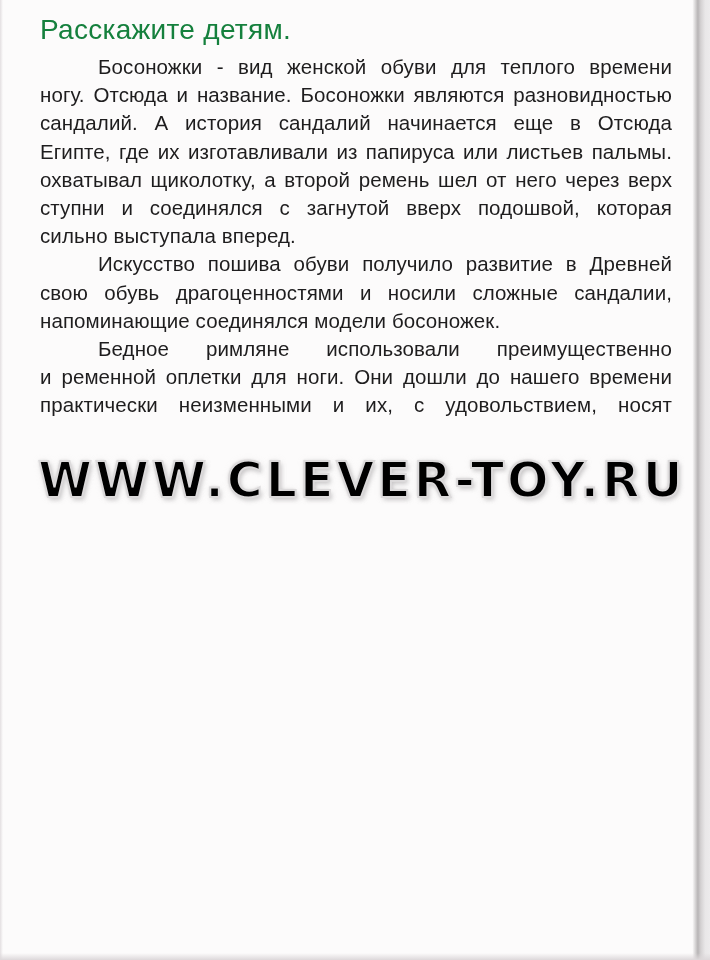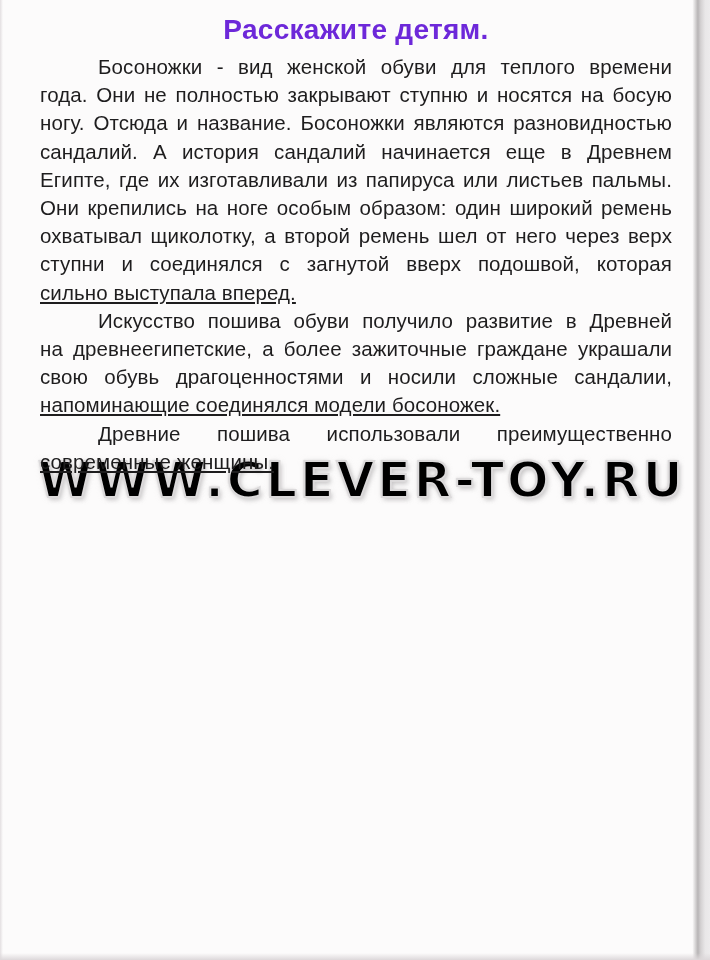--- a/index.html
+++ b/index.html
@@ -44,41 +44,39 @@
     z-index: 3;
   }
   .content {
     position: relative;
     z-index: 2;
     padding: 14px 38px 0 40px;
   }
   .title {
     margin: 0 0 7px 0;
     font-size: 28px;
-    font-weight: 700;
+    font-weight: 400;
     letter-spacing: 0.3px;
-    color: #6d28d9;
-    text-align: center;
+    color: #15803d;
   }
   .body-text {
     font-size: 20.5px;
     line-height: 28.2px;
     color: #1e1d1e;
     letter-spacing: 0.1px;
   }
   .line {
     text-align: justify;
     text-align-last: justify;
   }
   .line.indent {
     text-indent: 58px;
   }
   .line.p-last {
     text-align-last: left;
-    text-decoration: underline;
   }
   .watermark {
     position: absolute;
     z-index: 1;
     top: 452px;
     left: 38px;
     width: 672px;
     font-family: "DejaVu Sans", sans-serif;
     font-weight: 700;
     font-size: 49px;
@@ -98,35 +96,33 @@
 <div class="page">
 
   <div class="watermark">WWW.CLEVER-TOY.RU</div>
 
   <div class="content">
     <h1 class="title">Расскажите детям.</h1>
 
     <div class="body-text">
 
       <div class="line indent">Босоножки - вид женской обуви для теплого времени</div>
-      <div class="line">года. Они не полностью закрывают ступню и носятся на босую</div>
       <div class="line">ногу. Отсюда и название. Босоножки являются разновидностью</div>
-      <div class="line">сандалий. А история сандалий начинается еще в Древнем</div>
+      <div class="line">сандалий. А история сандалий начинается еще в Отсюда</div>
       <div class="line">Египте, где их изготавливали из папируса или листьев пальмы.</div>
-      <div class="line">Они крепились на ноге особым образом: один широкий ремень</div>
       <div class="line">охватывал щиколотку, а второй ремень шел от него через верх</div>
       <div class="line">ступни и соединялся с загнутой вверх подошвой, которая</div>
       <div class="line p-last">сильно выступала вперед.</div>
 
       <div class="line indent">Искусство пошива обуви получило развитие в Древней</div>
-      <div class="line">на древнеегипетские, а более зажиточные граждане украшали</div>
       <div class="line">свою обувь драгоценностями и носили сложные сандалии,</div>
       <div class="line p-last">напоминающие соединялся модели босоножек.</div>
 
-      <div class="line indent">Древние пошива использовали преимущественно</div>
-      <div class="line p-last">современные женщины.</div>
+      <div class="line indent">Бедное римляне использовали преимущественно</div>
+      <div class="line">и ременной оплетки для ноги. Они дошли до нашего времени</div>
+      <div class="line">практически неизменными и их, с удовольствием, носят</div>
     </div>
   </div>
 
   <div class="edge-left"></div>
   <div class="edge-right"></div>
   <div class="edge-bottom"></div>
 </div>
 
 </body></html>

